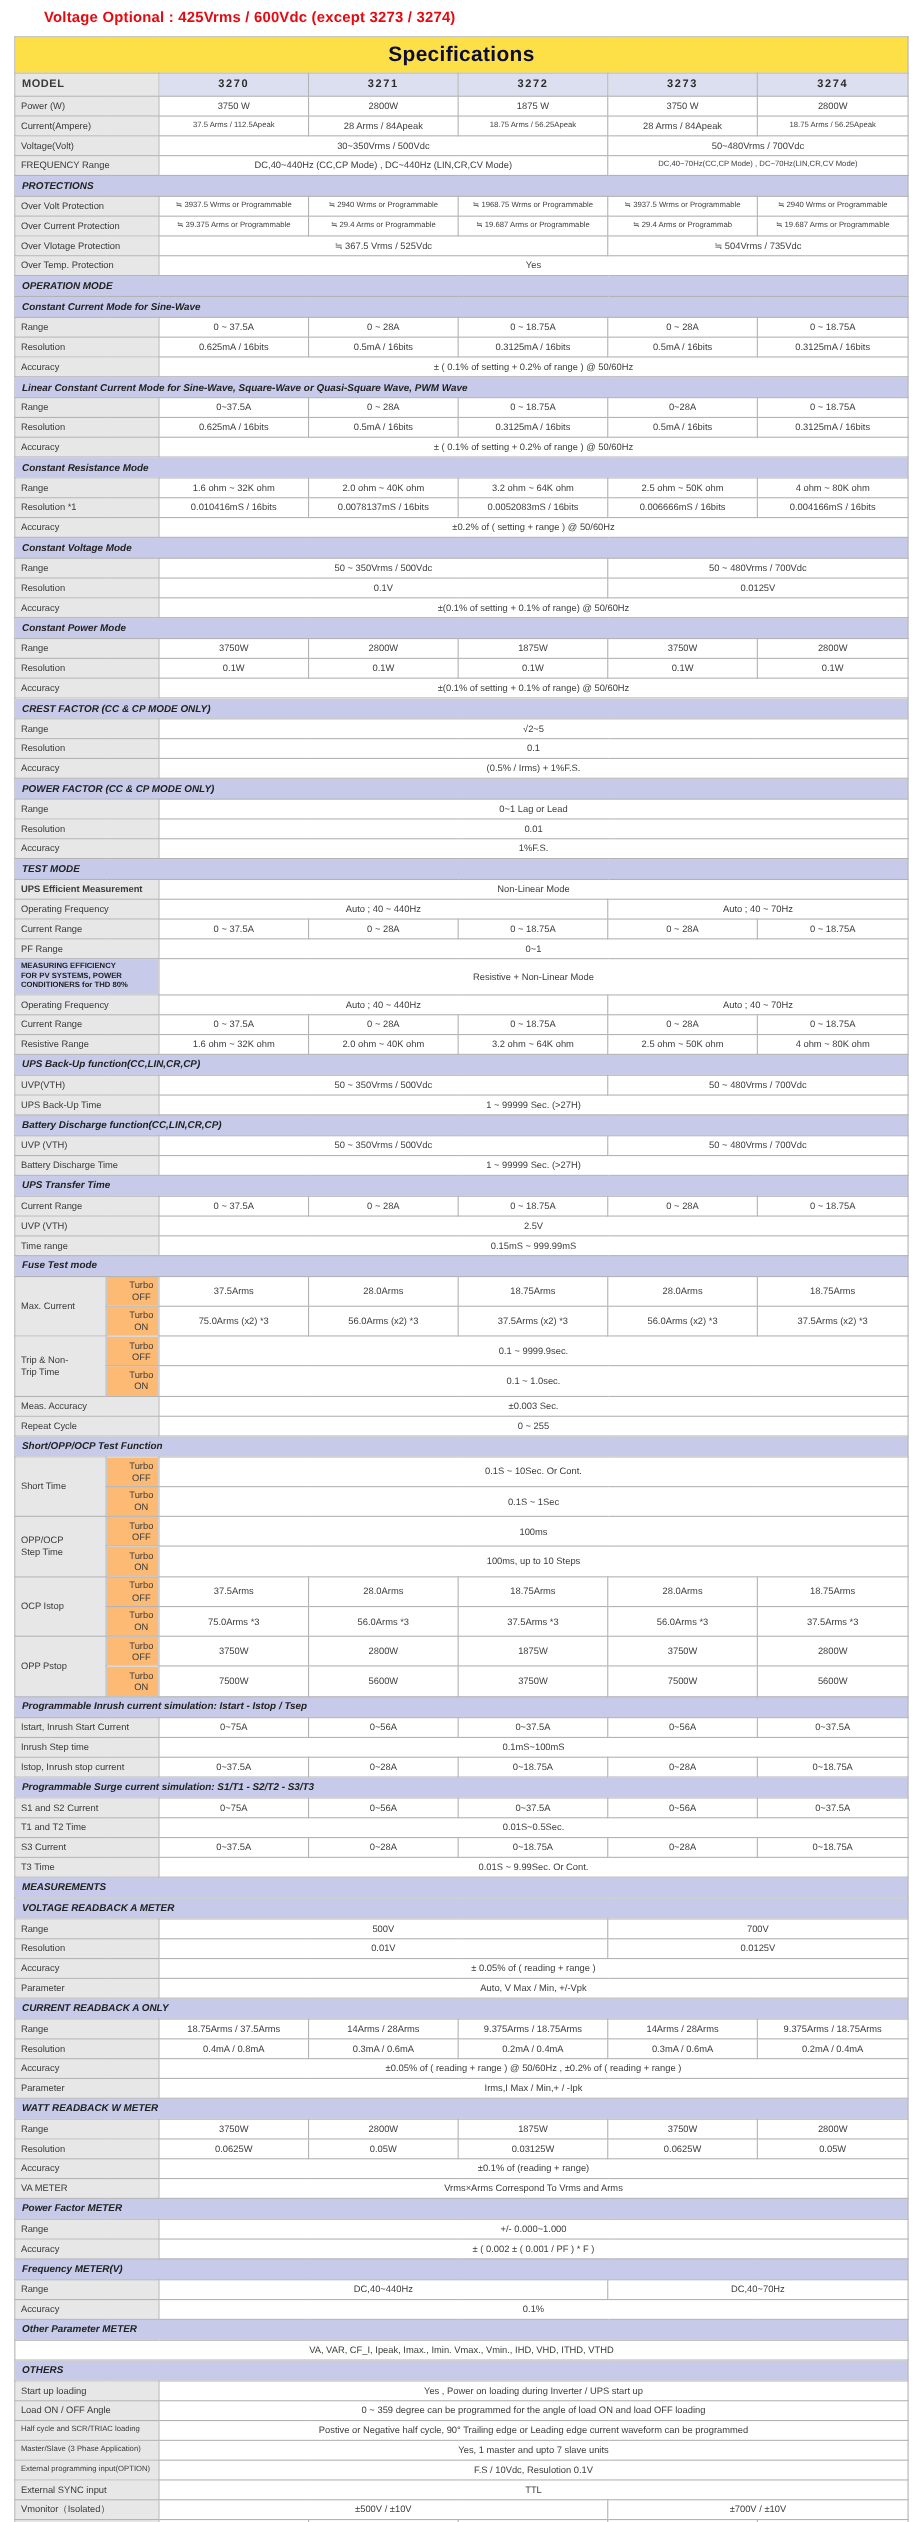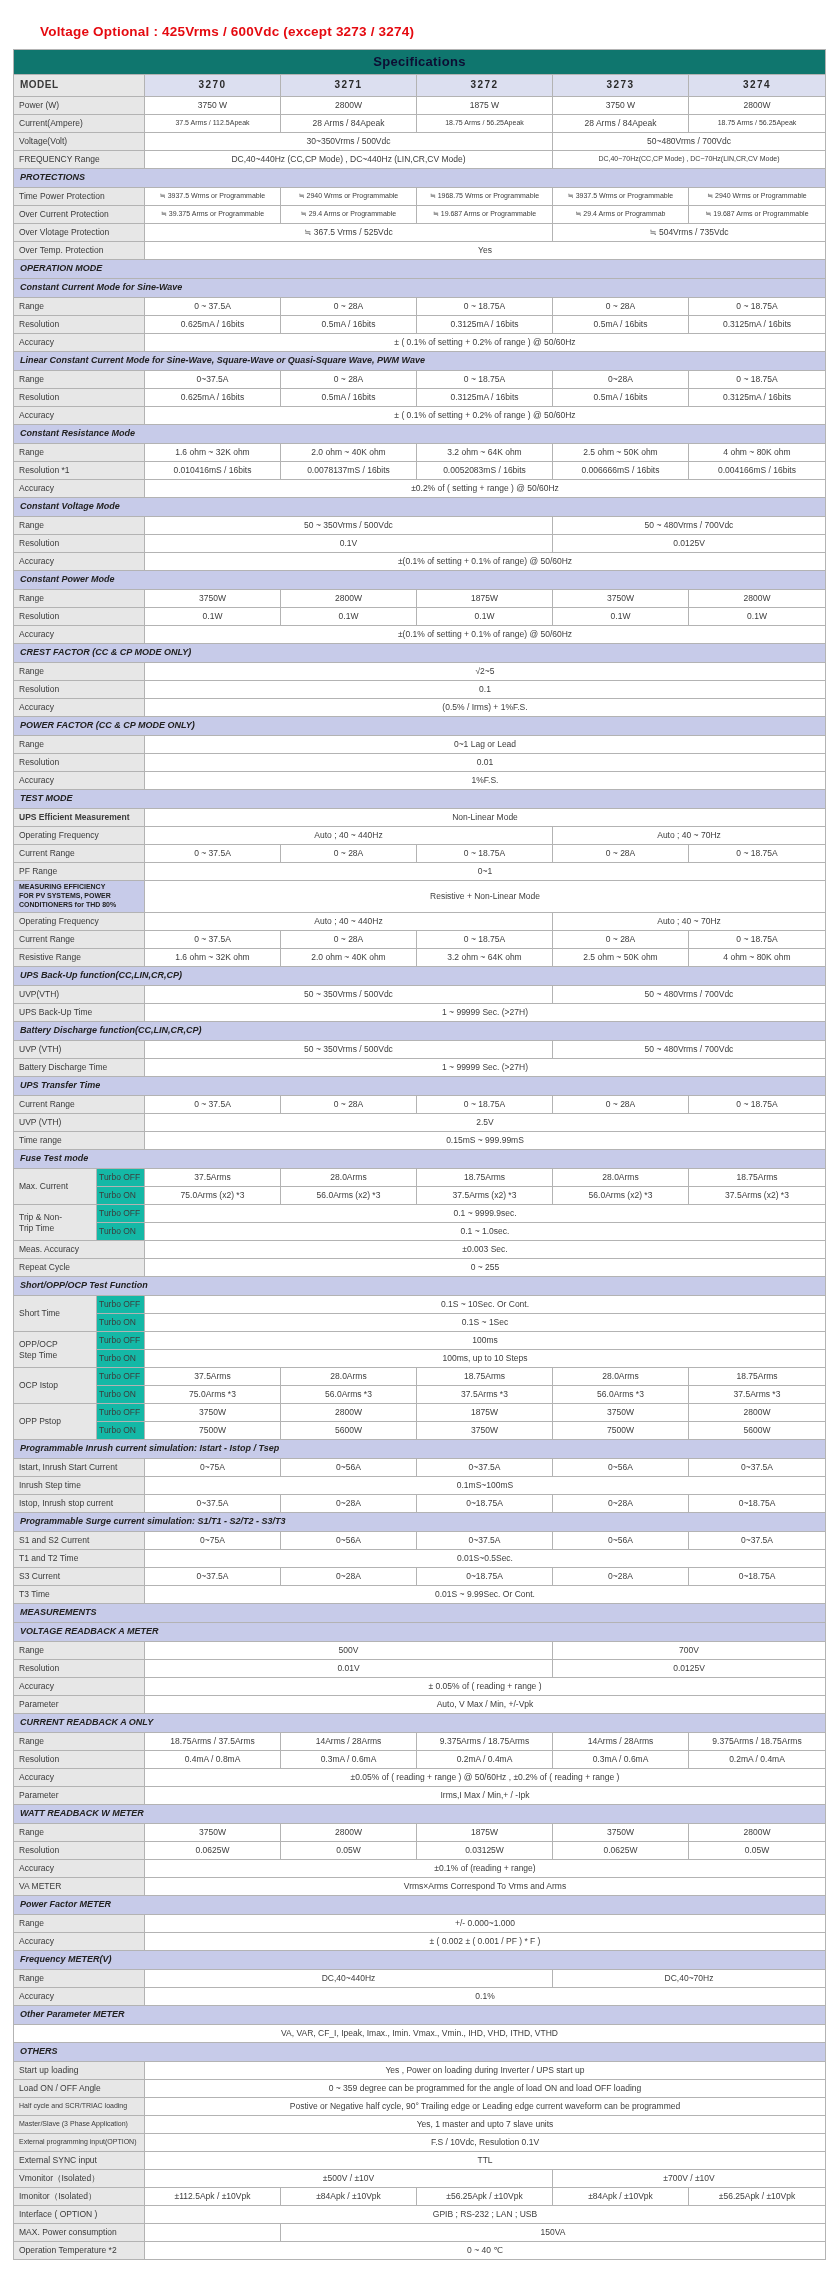--- a/index.html
+++ b/index.html
@@ -3,36 +3,36 @@
 <meta charset="utf-8">
 <style>
   html,body{margin:0;padding:0;background:#ffffff;}
   body{
     width:838px;height:2293px;position:relative;
     font-family:"Liberation Sans","DejaVu Sans",sans-serif;
     color:#3c3c3c;
   }
   .page-title{
     color:#e50a10;font-weight:bold;font-size:13.5px;
-    margin:24px 0 10px 40px;letter-spacing:0.2px;
+    margin:8px 0 10px 40px;letter-spacing:0.2px;
   }
   .tablewrap{margin-left:13px;width:813px;}
   table.spec{
     border-collapse:collapse;table-layout:fixed;width:813px;
     border:1px solid #9a9a9a;
   }
   td{
     border:1px solid #b3b3b3;
     font-size:8.5px;line-height:1.25;color:#3c3c3c;
     padding:2.5px 3px;height:12px;vertical-align:middle;
     overflow:hidden;
   }
   td.spechead{
-    background:#0f766e;color:#0d0d33;
-    font-size:13px;font-weight:bold;text-align:center;
+    background:#fde047;color:#0d0d33;
+    font-size:19px;font-weight:bold;text-align:center;
     padding:4px 2px;letter-spacing:0.3px;
   }
   td.model{
     background:#dcdff0;font-weight:bold;font-size:10px;
     text-align:center;letter-spacing:1.5px;color:#2a2a2a;
     padding:4px 3px;
   }
   td.model.lbl{text-align:left;padding-left:6px;letter-spacing:0.5px;}
   td.sec{
     background:#c7cbe9;font-weight:bold;font-size:9px;
@@ -40,21 +40,21 @@
   }
   td.lbl{
     background:#e7e7e7;text-align:left;white-space:pre-line;
     padding-left:5px;color:#3a3a3a;
   }
   td.lbl.bold{font-weight:bold;}
   td.lbl.sm{font-size:7px;}
   td.lbl.hl{background:#c7cbe9;font-weight:bold;font-size:7px;color:#222;}
   td.val{text-align:center;}
   td.val.sm{font-size:7px;}
-  td.turbo{background:#14b8a6;text-align:left;padding-left:2px;}
+  td.turbo{background:#fdba74;text-align:center;padding-left:19px;}
   td.fullval{text-align:center;}
 </style>
 </head>
 <body>
 
 <div class="page-title">Voltage Optional : 425Vrms / 600Vdc (except 3273 / 3274)</div>
 
 <div class="tablewrap">
   <table class="spec">
     <colgroup>
@@ -101,21 +101,21 @@
         </tr>
         <tr>
           <td class="lbl" colspan="2">FREQUENCY Range</td>
           <td class="val" colspan="3">DC,40~440Hz (CC,CP Mode) , DC~440Hz (LIN,CR,CV Mode)</td>
           <td class="val sm" colspan="2">DC,40~70Hz(CC,CP Mode) , DC~70Hz(LIN,CR,CV Mode)</td>
         </tr>
         <tr>
           <td class="sec section" colspan="7">PROTECTIONS</td>
         </tr>
         <tr>
-          <td class="lbl" colspan="2">Time Power Protection</td>
+          <td class="lbl" colspan="2">Over Volt Protection</td>
           <td class="val sm">≒ 3937.5 Wrms or Programmable</td>
           <td class="val sm">≒ 2940 Wrms or Programmable</td>
           <td class="val sm">≒ 1968.75 Wrms or Programmable</td>
           <td class="val sm">≒ 3937.5 Wrms or Programmable</td>
           <td class="val sm">≒ 2940 Wrms or Programmable</td>
         </tr>
         <tr>
           <td class="lbl" colspan="2">Over Current Protection</td>
           <td class="val sm">≒ 39.375 Arms or Programmable</td>
           <td class="val sm">≒ 29.4 Arms or Programmable</td>

